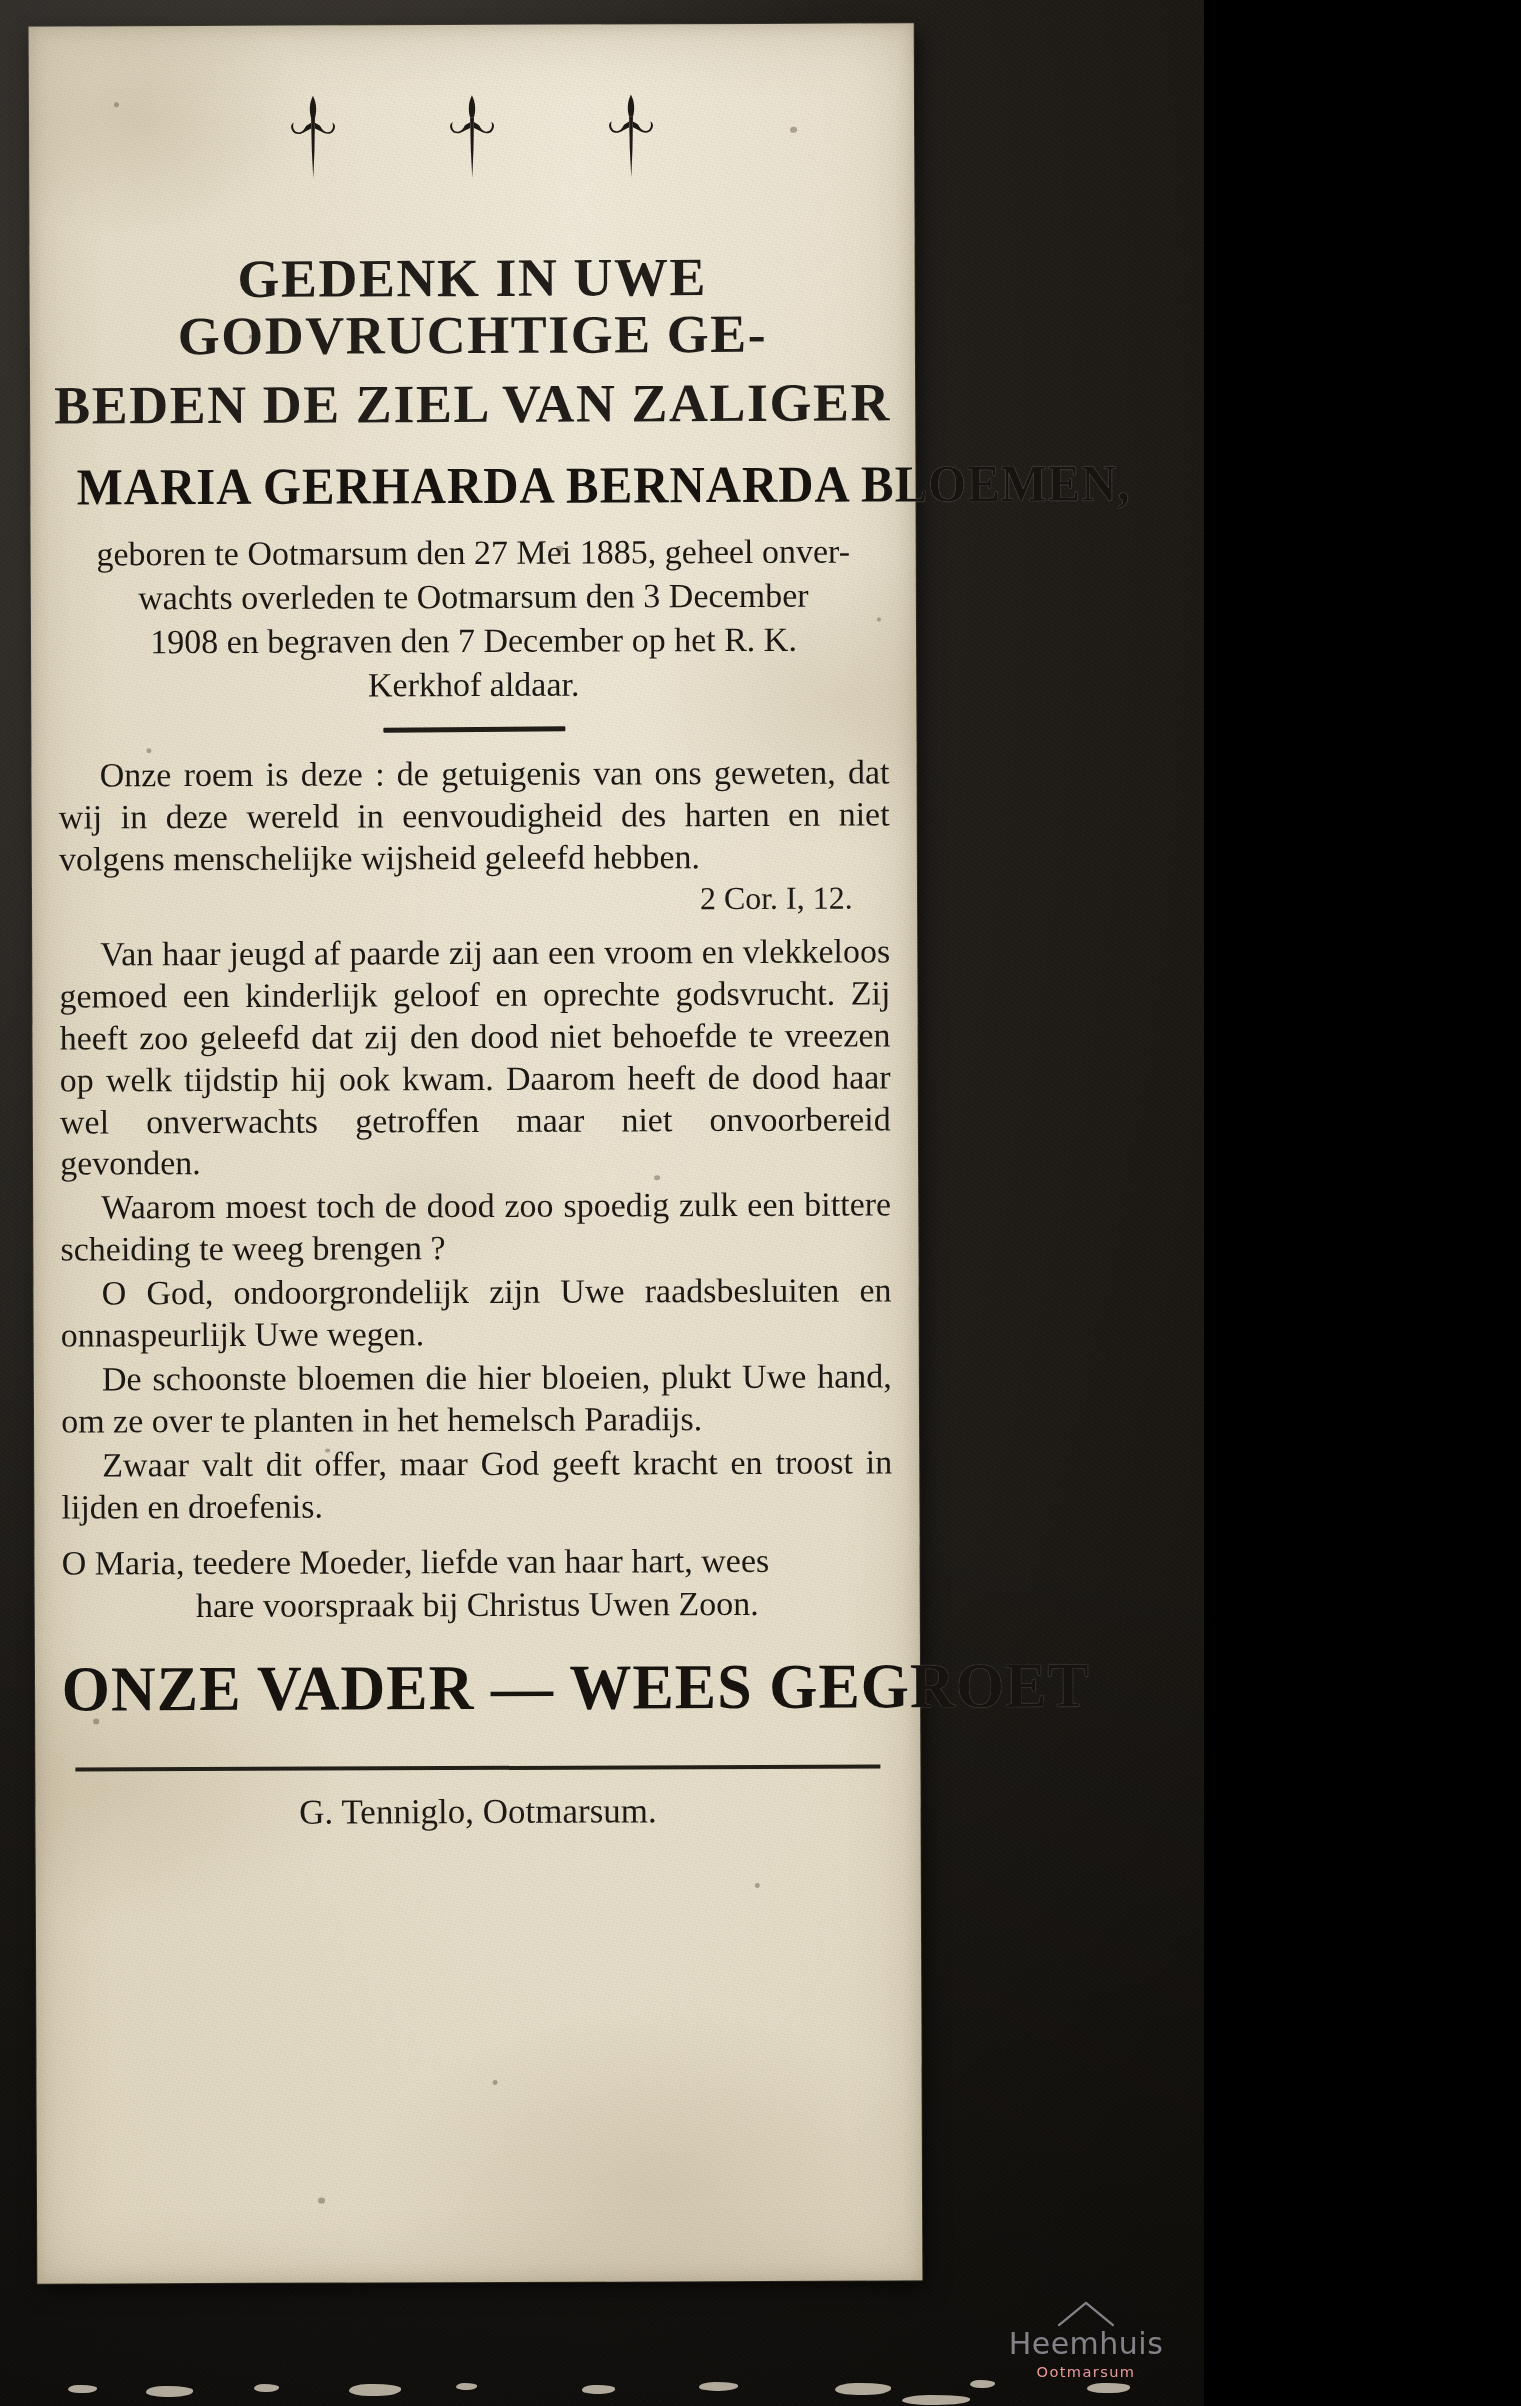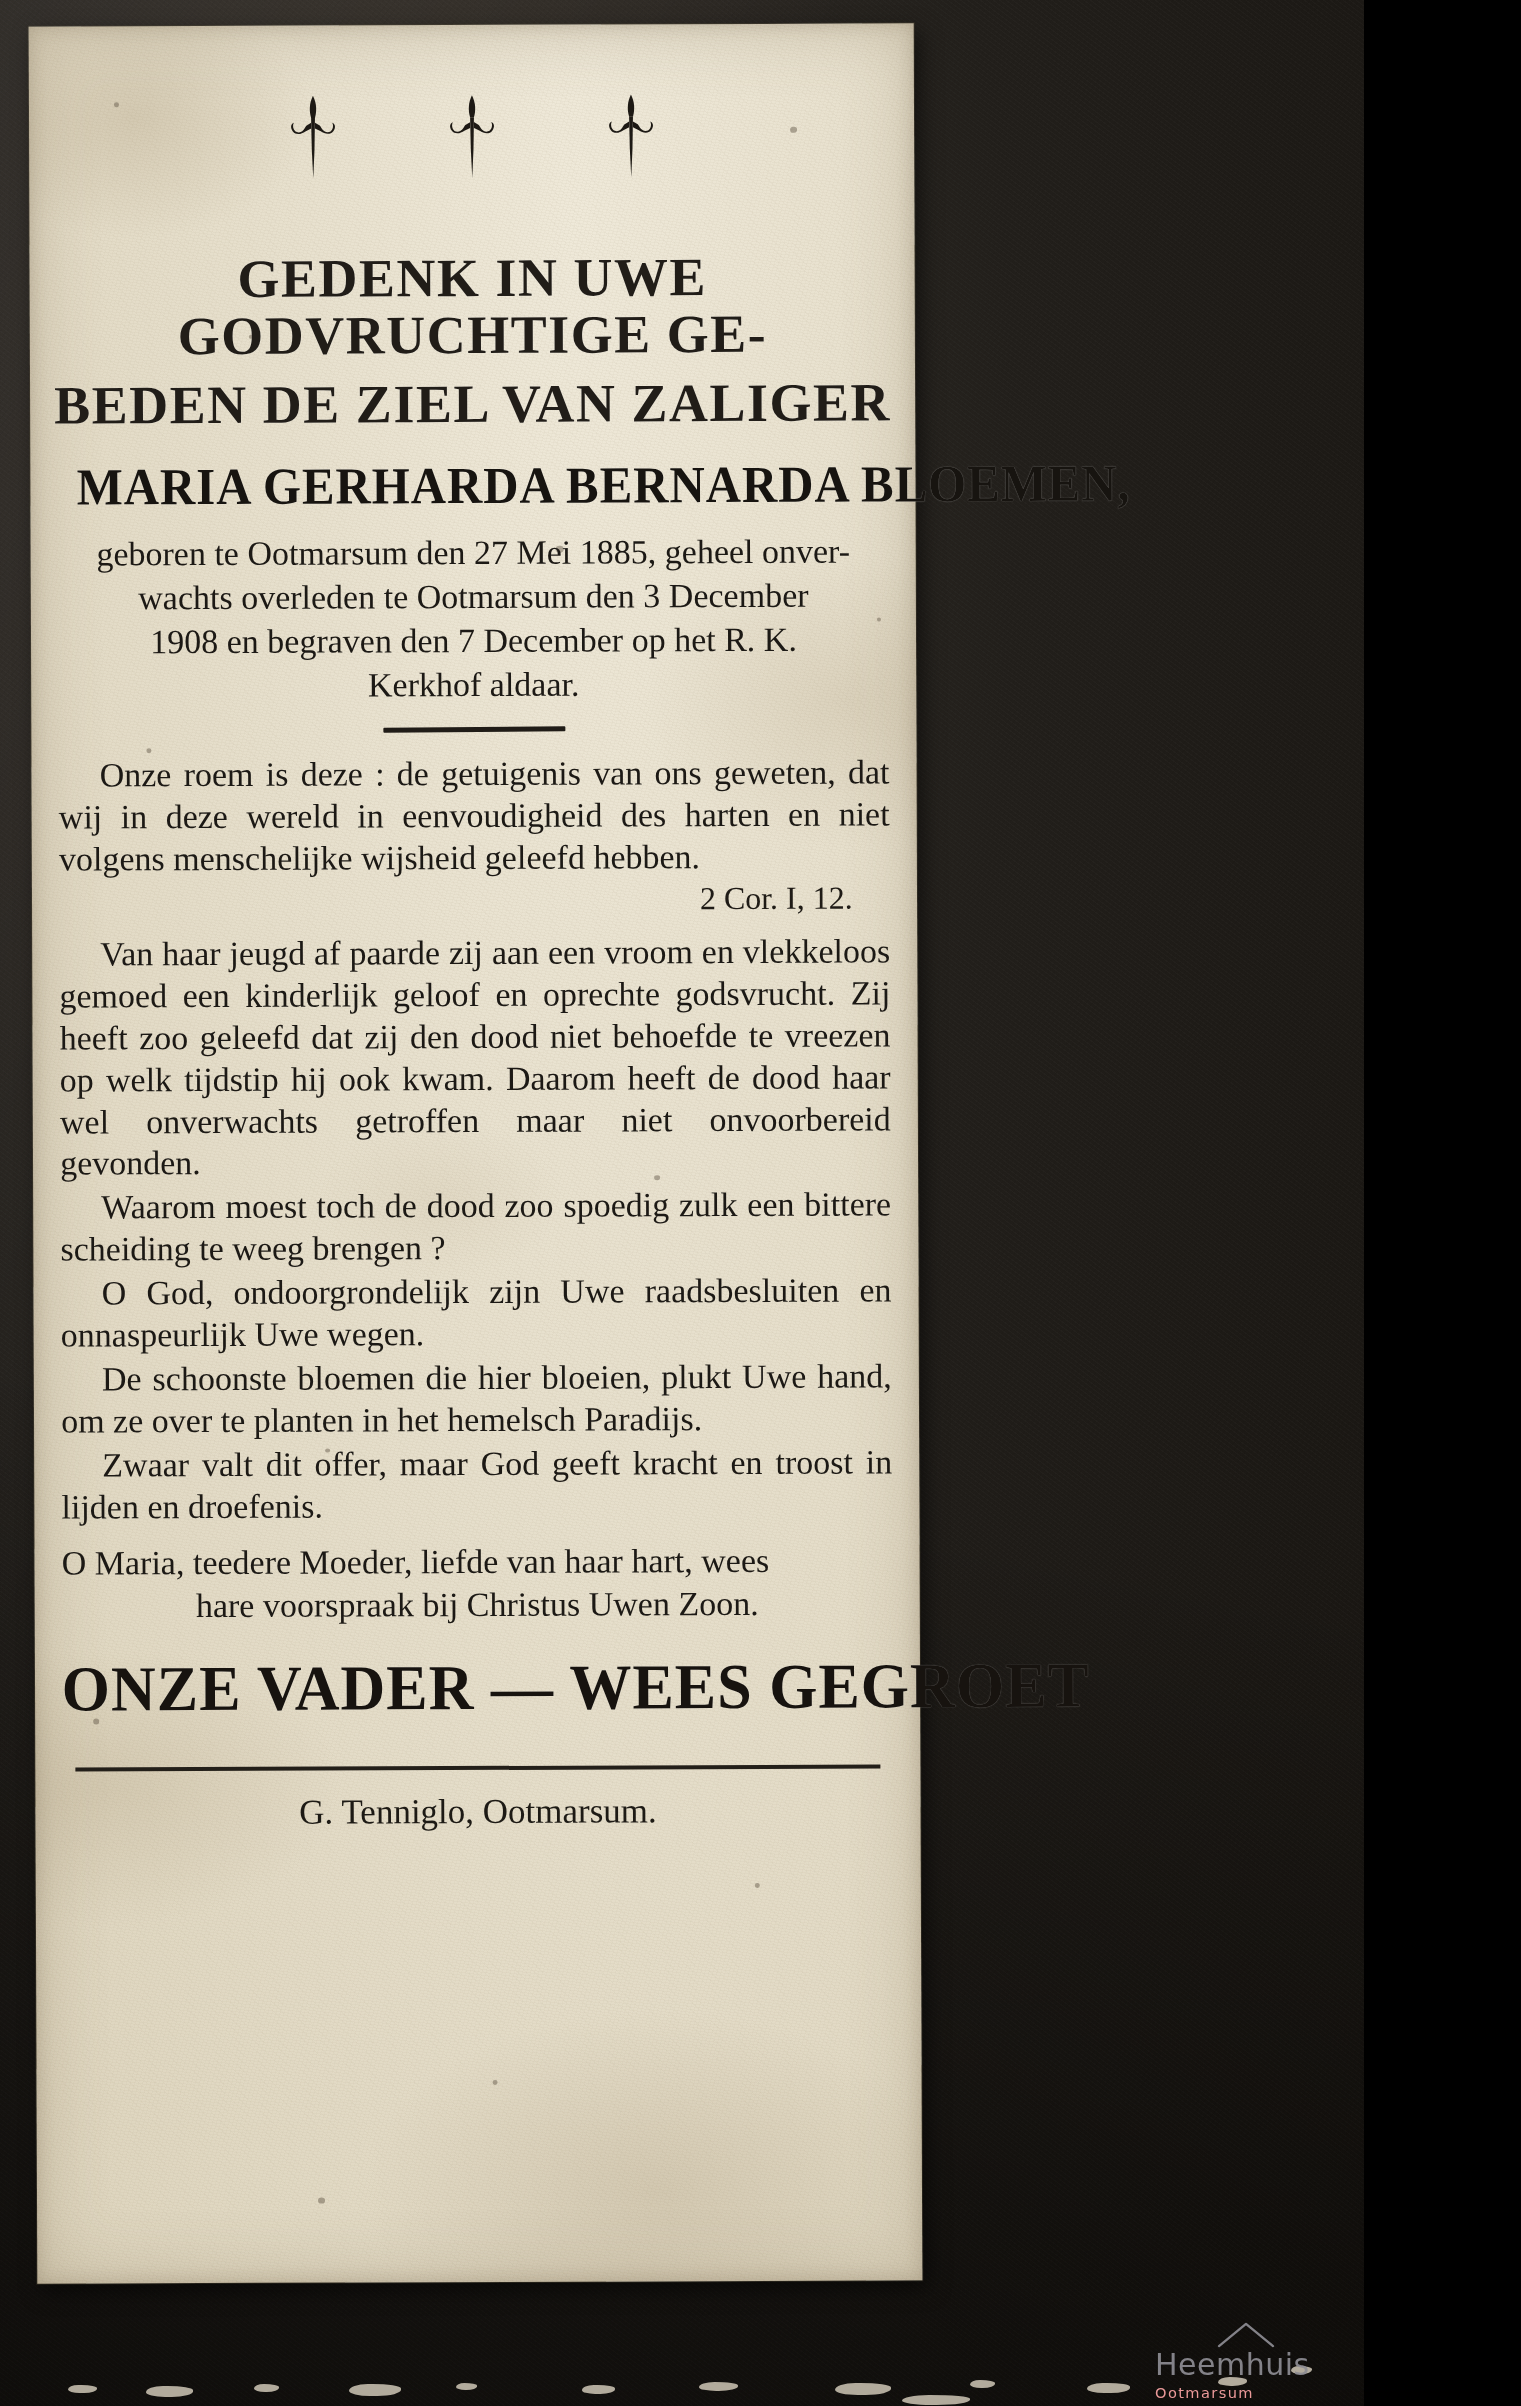--- a/index.html
+++ b/index.html
@@ -4,21 +4,21 @@
 <title>Bidprentje</title>
 <style>
   html, body {
     margin: 0;
     padding: 0;
     background: #000;
   }
 
   #page {
     position: relative;
-    width: 1364px;
+    width: 1204px;
     height: 2407px;
     overflow: hidden;
     background: #141210;
     font-family: "Liberation Serif", "DejaVu Serif", serif;
   }
 
   
   .mount {
     position: absolute;
     inset: 0;
@@ -208,23 +208,23 @@
     margin-top: 21.3px;
     text-align: center;
     font-size: 35px;
     color: #1d1a15;
   }
 
   
   .wm {
     position: absolute;
     right: 27px;
-    bottom: 6px;
+    bottom: 27px;
     width: 182px;
-    text-align: left;
+    text-align: center;
     color: #8d8c93;
     opacity: .92;
     pointer-events: none;
   }
   .wm-roof { display: block; margin: 0 auto 1.9px; }
   .wm-name {
     font-family: "DejaVu Sans", "Liberation Sans", sans-serif;
     font-size: 30px;
     letter-spacing: 0.5px;
     line-height: 1;

